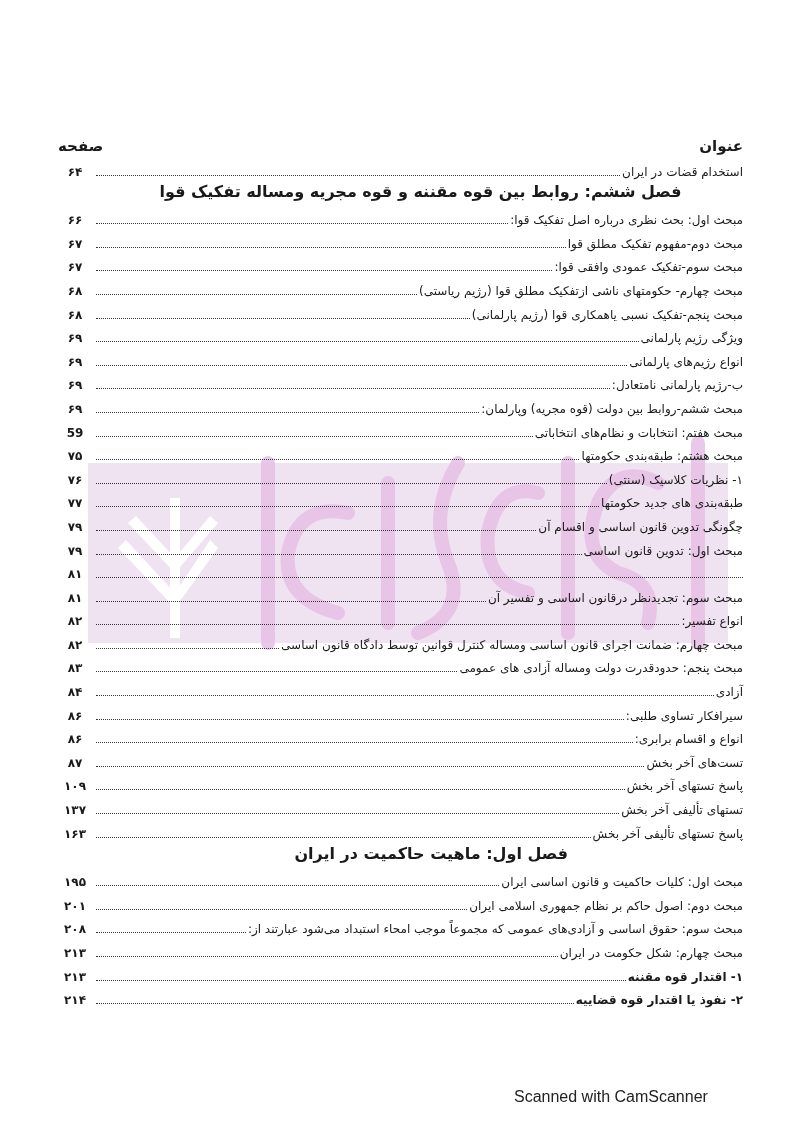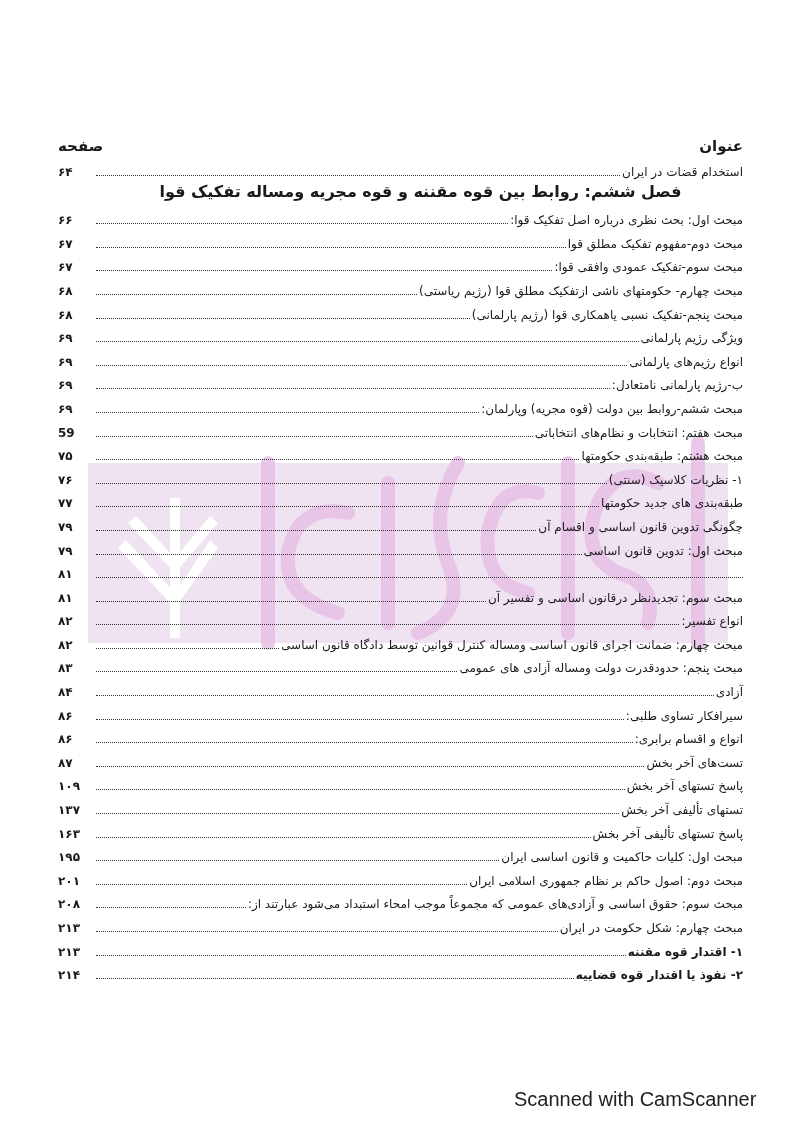--- a/index.html
+++ b/index.html
@@ -74,42 +74,42 @@
     .row.bold .title { font-weight: bold; }
     .row .dots {
       flex: 1 1 auto;
       border-bottom: 1.5px dotted #333;
       margin-bottom: 3px;
       min-width: 10px;
     }
     .row .pg {
       flex: 0 0 auto;
       width: 34px;
-      text-align: left;
+      text-align: center;
       font-weight: bold;
       font-size: 12px;
       direction: ltr;
       padding-right: 4px;
     }
     .heading {
       font-weight: bold;
       font-size: 16px;
       height: 25px;
       line-height: 25px;
       white-space: nowrap;
     }
     .heading.h-center {
       text-align: center;
     }
     .footer {
       position: absolute;
       left: 514px;
       top: 1088px;
       font-family: "Liberation Sans", sans-serif;
-      font-size: 20px;
+      font-size: 16px;
       color: #222;
       direction: ltr;
       white-space: nowrap;
     }
   </style>
 </head>
 <body>
 
 <div class="page">
 
@@ -279,20 +279,21 @@
         <span class="title">تستهای تألیفی آخر بخش</span>
         <span class="dots"></span>
         <span class="pg">۱۳۷</span>
       </div>
     <div class="row">
         <span class="title">پاسخ تستهای تألیفی آخر بخش</span>
         <span class="dots"></span>
         <span class="pg">۱۶۳</span>
       </div>
 
+    <div class="heading" style="padding-right:175px;">فصل اول: ماهیت حاکمیت در ایران</div>
 
     <div class="row">
         <span class="title">مبحث اول: کلیات حاکمیت و قانون اساسی ایران</span>
         <span class="dots"></span>
         <span class="pg">۱۹۵</span>
       </div>
     <div class="row">
         <span class="title">مبحث دوم: اصول حاکم بر نظام جمهوری اسلامی ایران</span>
         <span class="dots"></span>
         <span class="pg">۲۰۱</span>

